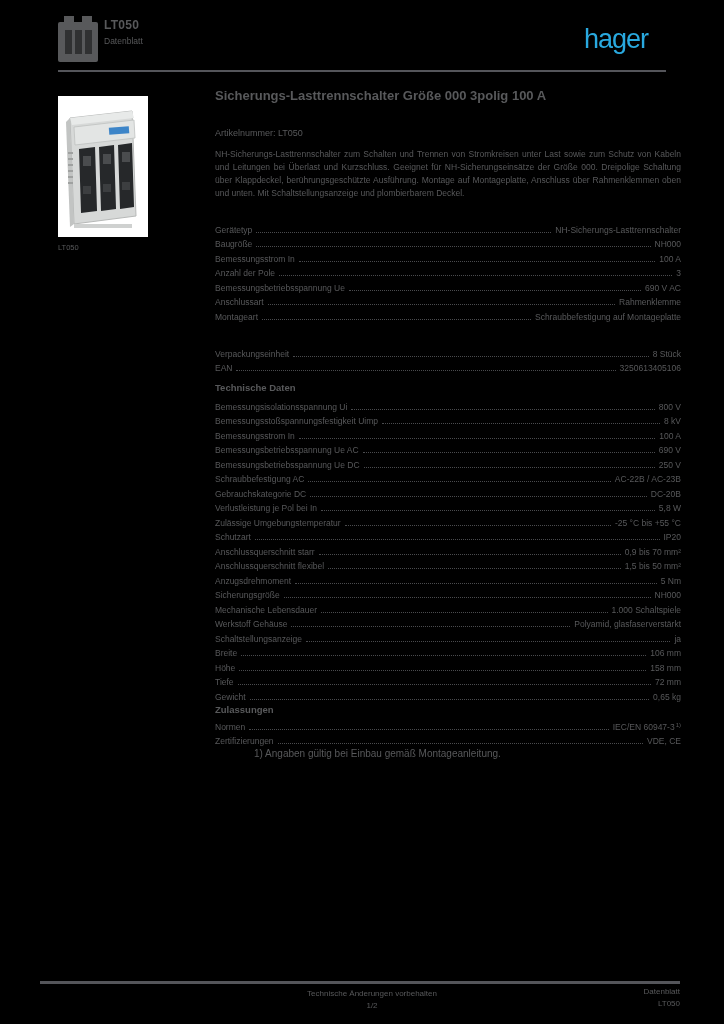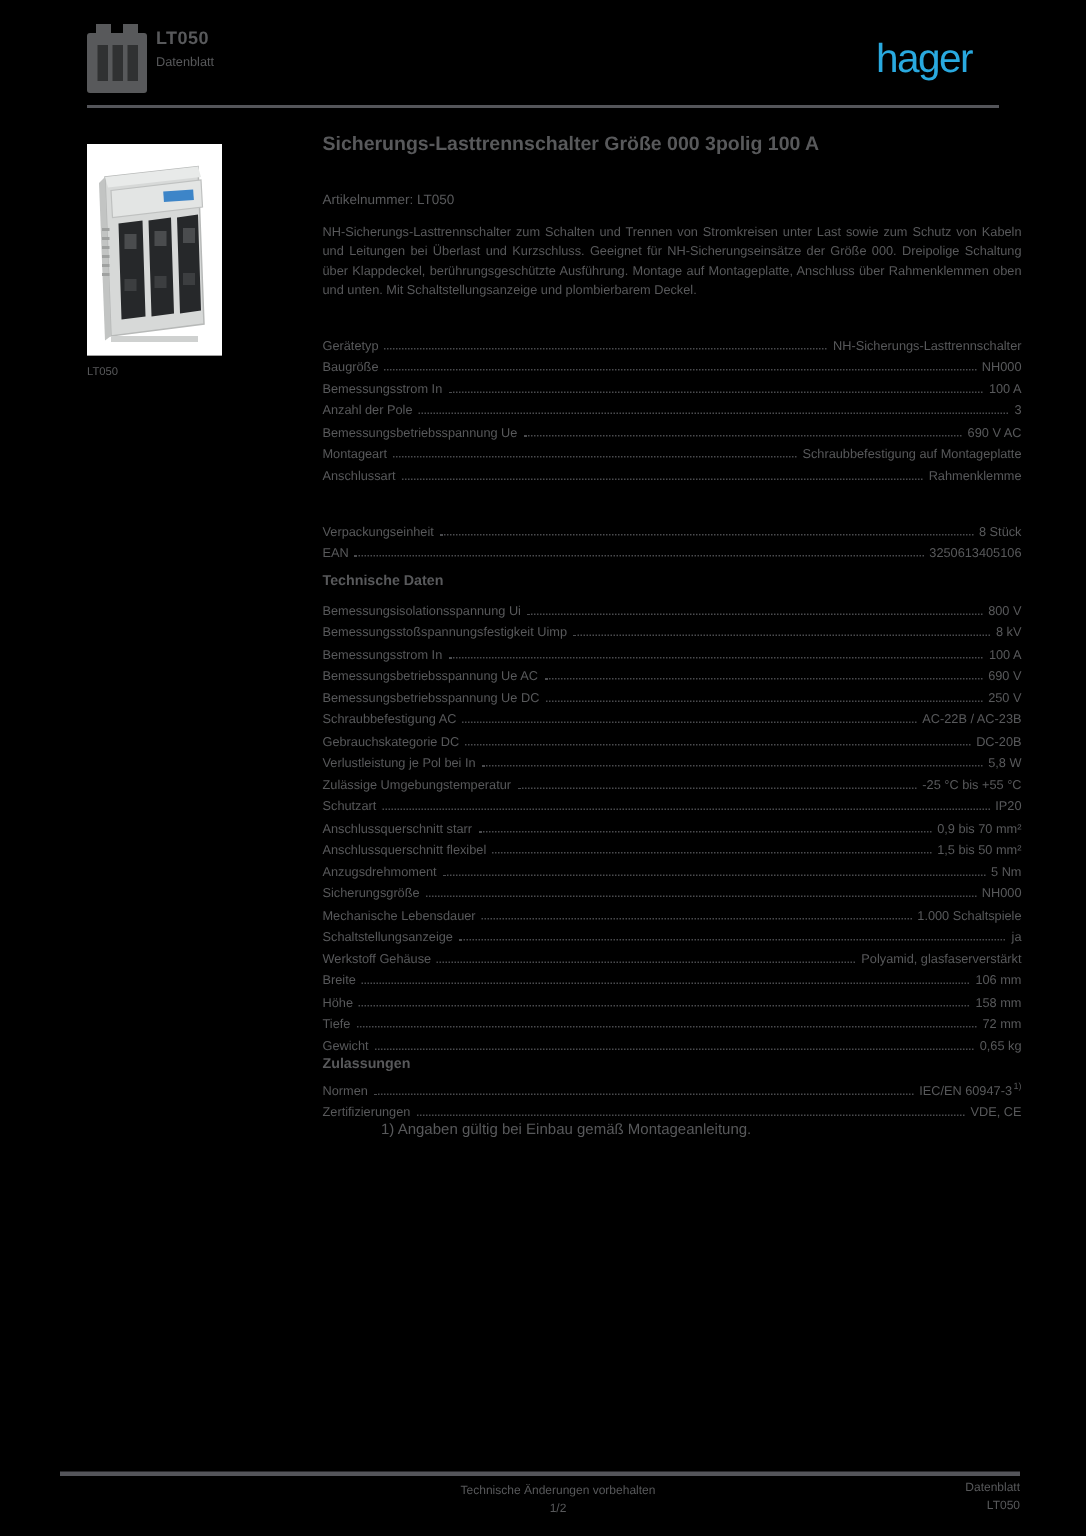--- a/index.html
+++ b/index.html
@@ -132,30 +132,30 @@
       </div>
 
       <div class="row">
         <span class="lbl">Bemessungsbetriebsspannung Ue</span>
         <span class="leader"></span>
         <span class="val">690 V AC</span>
 
       </div>
 
       <div class="row">
+        <span class="lbl">Anschlussart</span>
+        <span class="leader"></span>
+        <span class="val">Rahmenklemme</span>
+
+      </div>
+
+      <div class="row">
         <span class="lbl">Montageart</span>
         <span class="leader"></span>
         <span class="val">Schraubbefestigung auf Montageplatte</span>
-
-      </div>
-
-      <div class="row">
-        <span class="lbl">Anschlussart</span>
-        <span class="leader"></span>
-        <span class="val">Rahmenklemme</span>
 
       </div>
     </div>
 
   <div class="abs main rows" style="top:344px;">
 
       <div class="row">
         <span class="lbl">Verpackungseinheit</span>
         <span class="leader"></span>
         <span class="val">8 Stück</span>
@@ -272,30 +272,30 @@
       </div>
 
       <div class="row">
         <span class="lbl">Mechanische Lebensdauer</span>
         <span class="leader"></span>
         <span class="val">1.000 Schaltspiele</span>
 
       </div>
 
       <div class="row">
+        <span class="lbl">Werkstoff Gehäuse</span>
+        <span class="leader"></span>
+        <span class="val">Polyamid, glasfaserverstärkt</span>
+
+      </div>
+
+      <div class="row">
         <span class="lbl">Schaltstellungsanzeige</span>
         <span class="leader"></span>
         <span class="val">ja</span>
-
-      </div>
-
-      <div class="row">
-        <span class="lbl">Werkstoff Gehäuse</span>
-        <span class="leader"></span>
-        <span class="val">Polyamid, glasfaserverstärkt</span>
 
       </div>
 
       <div class="row">
         <span class="lbl">Breite</span>
         <span class="leader"></span>
         <span class="val">106 mm</span>
 
       </div>
 

